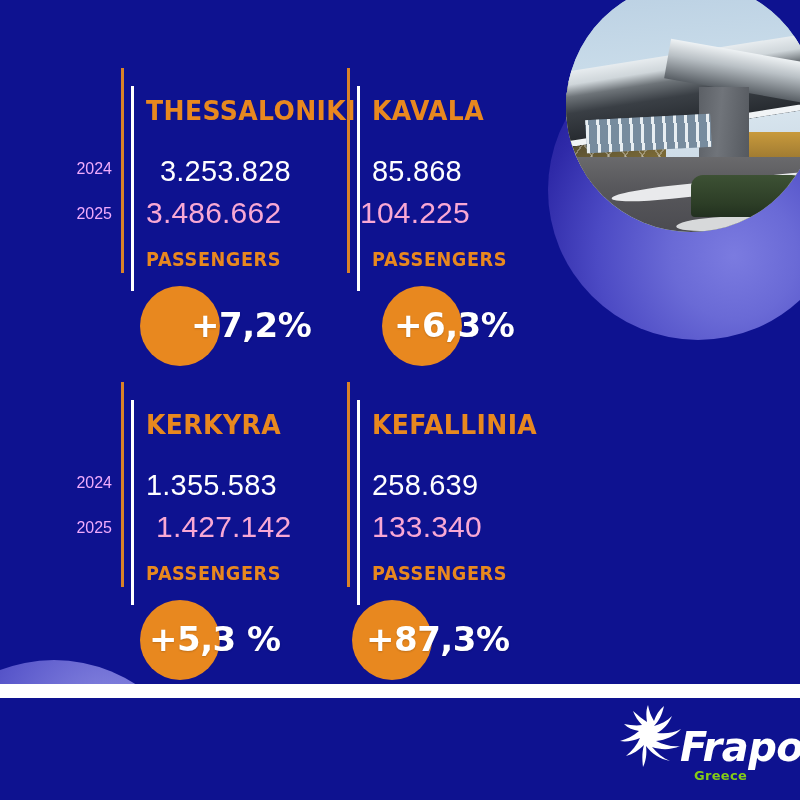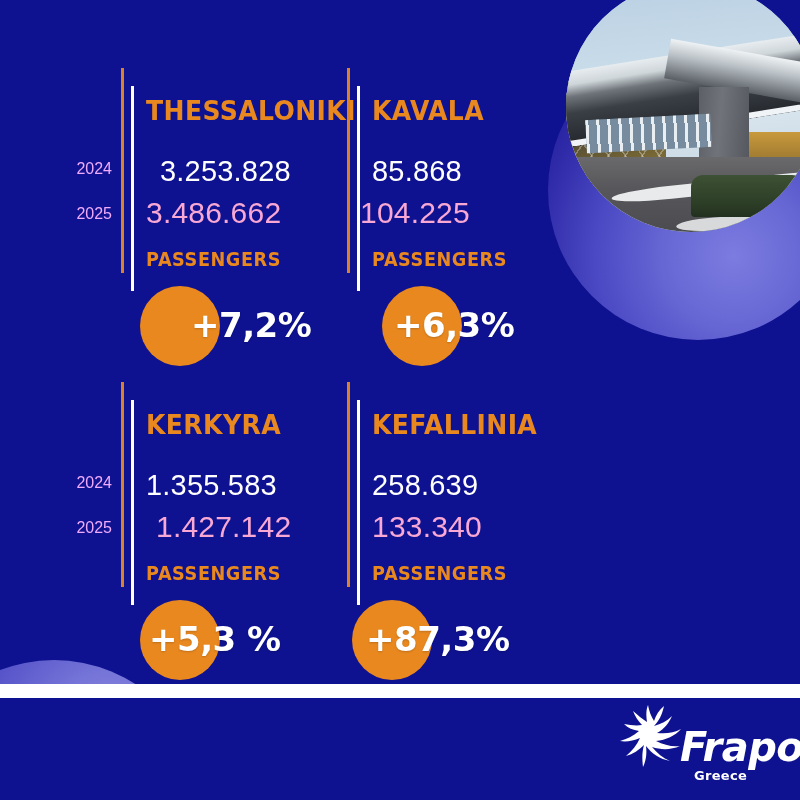--- a/index.html
+++ b/index.html
@@ -139,21 +139,21 @@
     position: absolute; left: 62px; top: 24px;
     color: #ffffff;
     font-family: "DejaVu Sans", sans-serif;
     font-style: italic;
     font-weight: bold;
     font-size: 40px;
     letter-spacing: -0.5px;
   }
   #logo-sub {
     position: absolute; left: 76px; top: 68px;
-    color: #ffffff;
+    color: #84cc16;
     font-family: "DejaVu Sans", sans-serif;
     font-weight: bold;
     font-size: 13px;
     letter-spacing: 0.3px;
   }
 
   
   .block { position: absolute; }
 
   .rule-orange {

